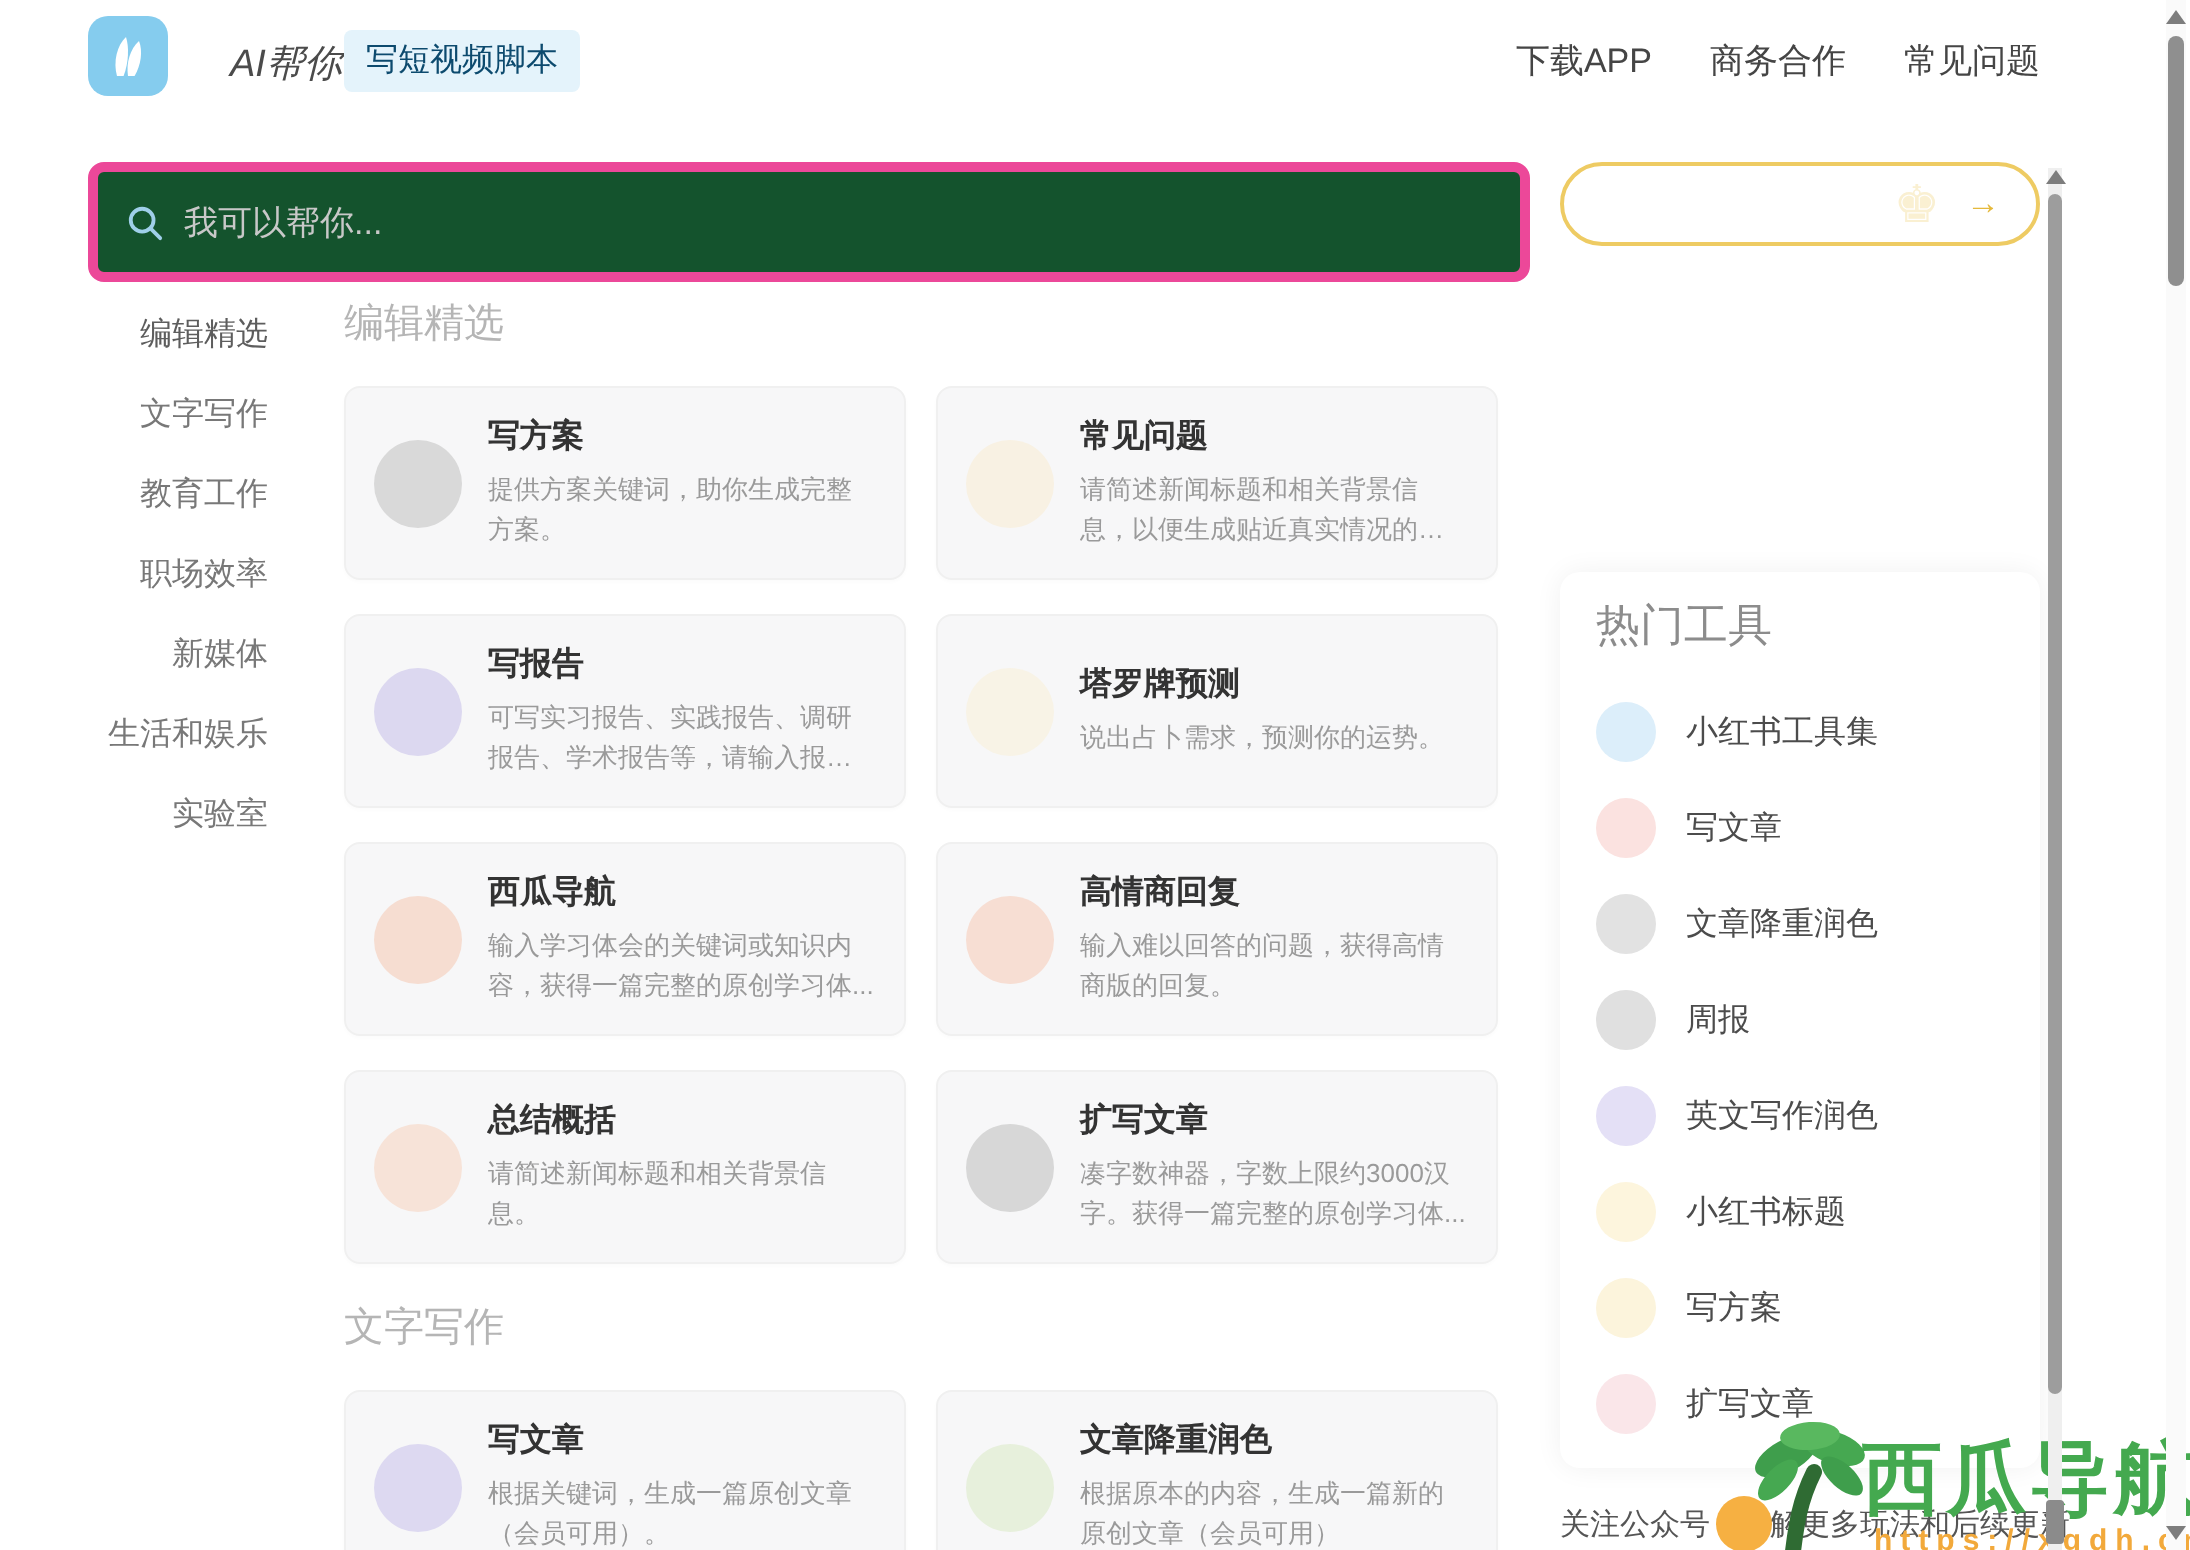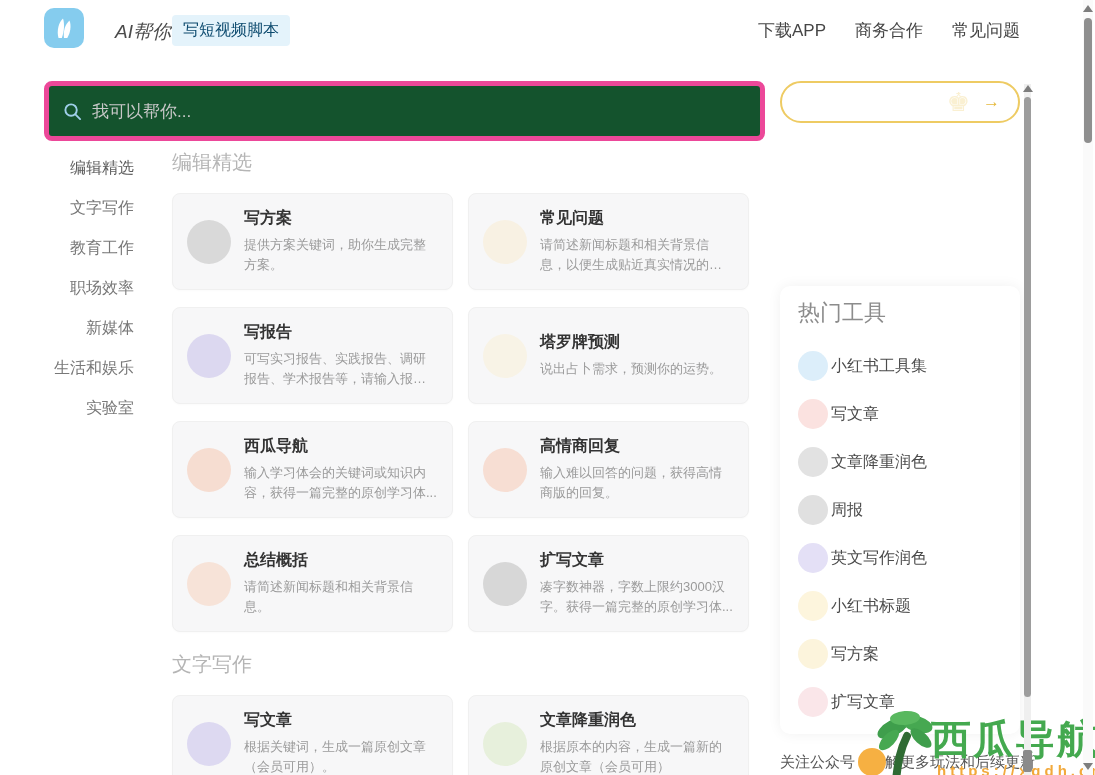--- a/index.html
+++ b/index.html
@@ -53,21 +53,21 @@
   .login-title { font-size:20px; color:#a5d3ec; }
   .login-sub { font-size:15px; color:#c3e1f3; margin-top:11px; }
   .login-btn { margin-top:17px; width:204px; height:37px; background:#a5daf3; border-radius:6px;
                display:flex; align-items:center; justify-content:center; cursor:pointer;
                font-size:16px; color:#eef8fe; }
 
   .hot-panel { position:absolute; left:780px; top:286px; width:240px; height:448px;
                background:#fff; border-radius:10px; box-shadow:0 0 14px rgba(0,0,0,0.06);
                padding:12px 18px;font-family:Liberation Serif, serif; }
   .hot-title { font-size:22px; color:#8c8c8c; margin-bottom:14px; }
-  .hot-item { height:48px; display:flex; align-items:center; gap:3px; cursor:pointer; }
+  .hot-item { height:48px; display:flex; align-items:center; gap:15px; cursor:pointer; }
   .hot-icon { width:30px; height:30px; border-radius:50%; flex:none; }
   .hot-label { font-size:16px; color:#4c4c4c; }
 
   .footer-note { position:absolute; left:780px; top:753px; width:255px; font-size:15px;
                  color:#555; white-space:nowrap; overflow:hidden; }
 
   
   .watermark { position:absolute; left:855px; top:706px; width:236px; height:92px; pointer-events:none; }
   .wm-tree { position:absolute; left:0; bottom:0; }
   .wm-title { position:absolute; left:76px; top:6px; font-size:40px; font-weight:bold;

